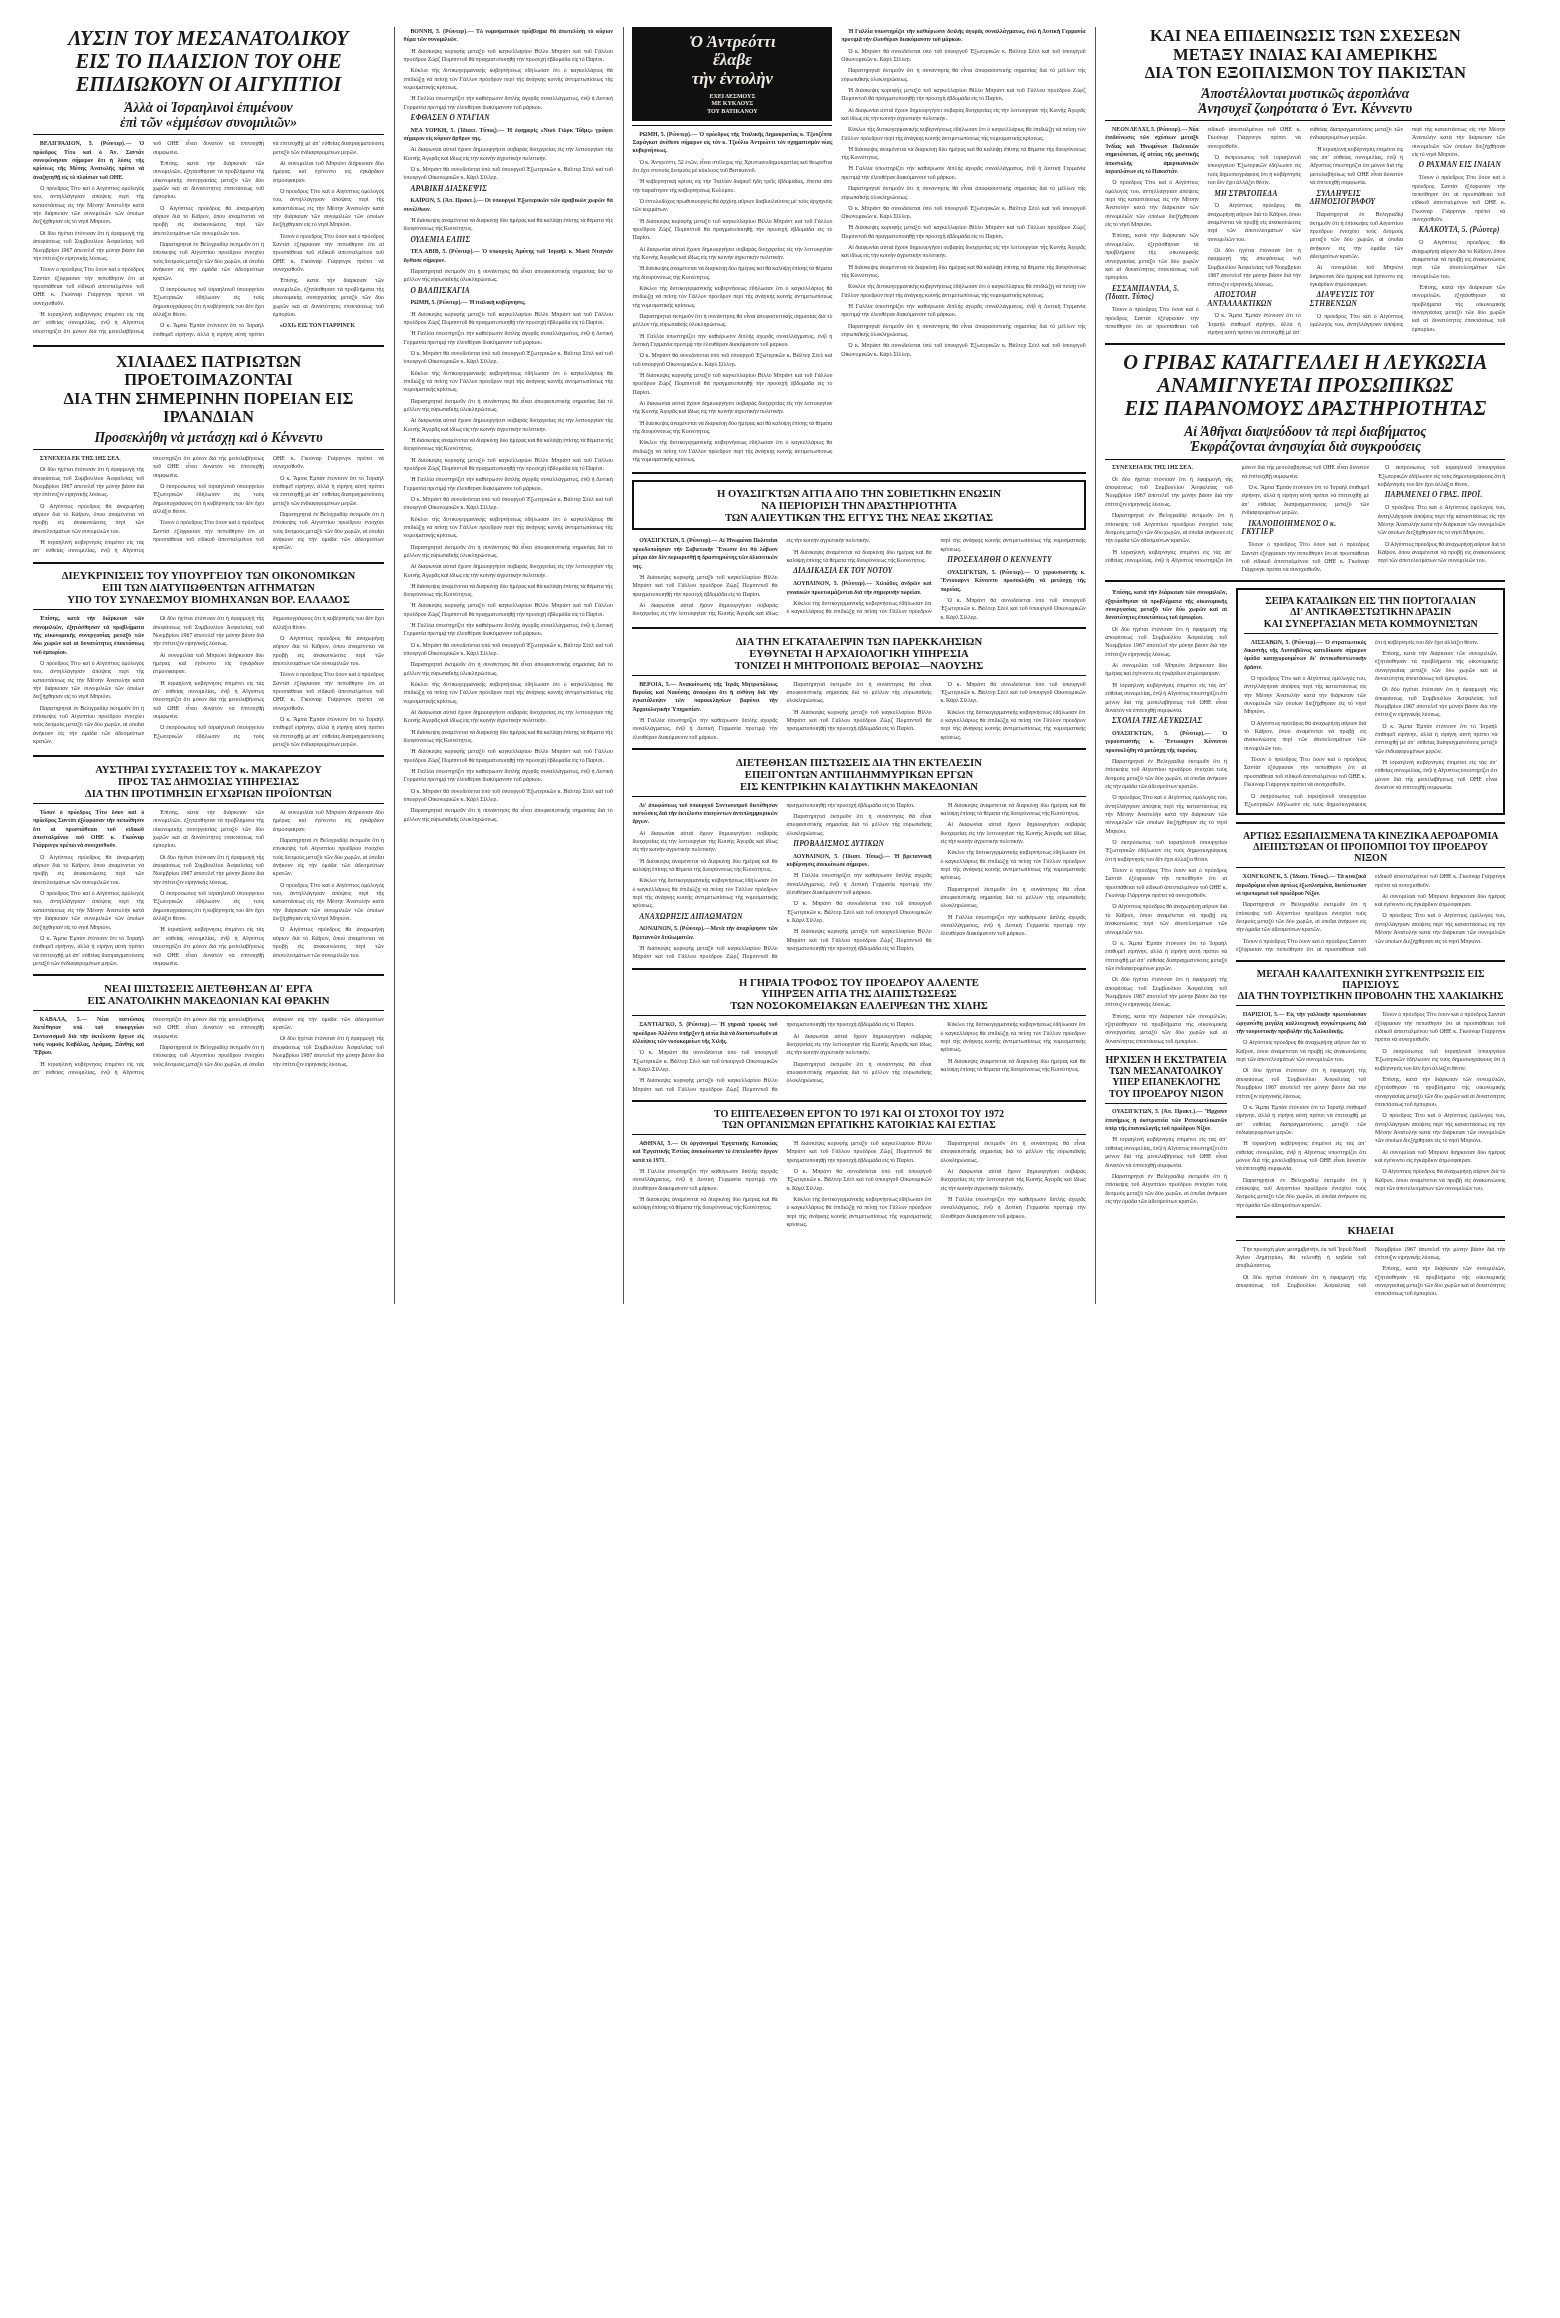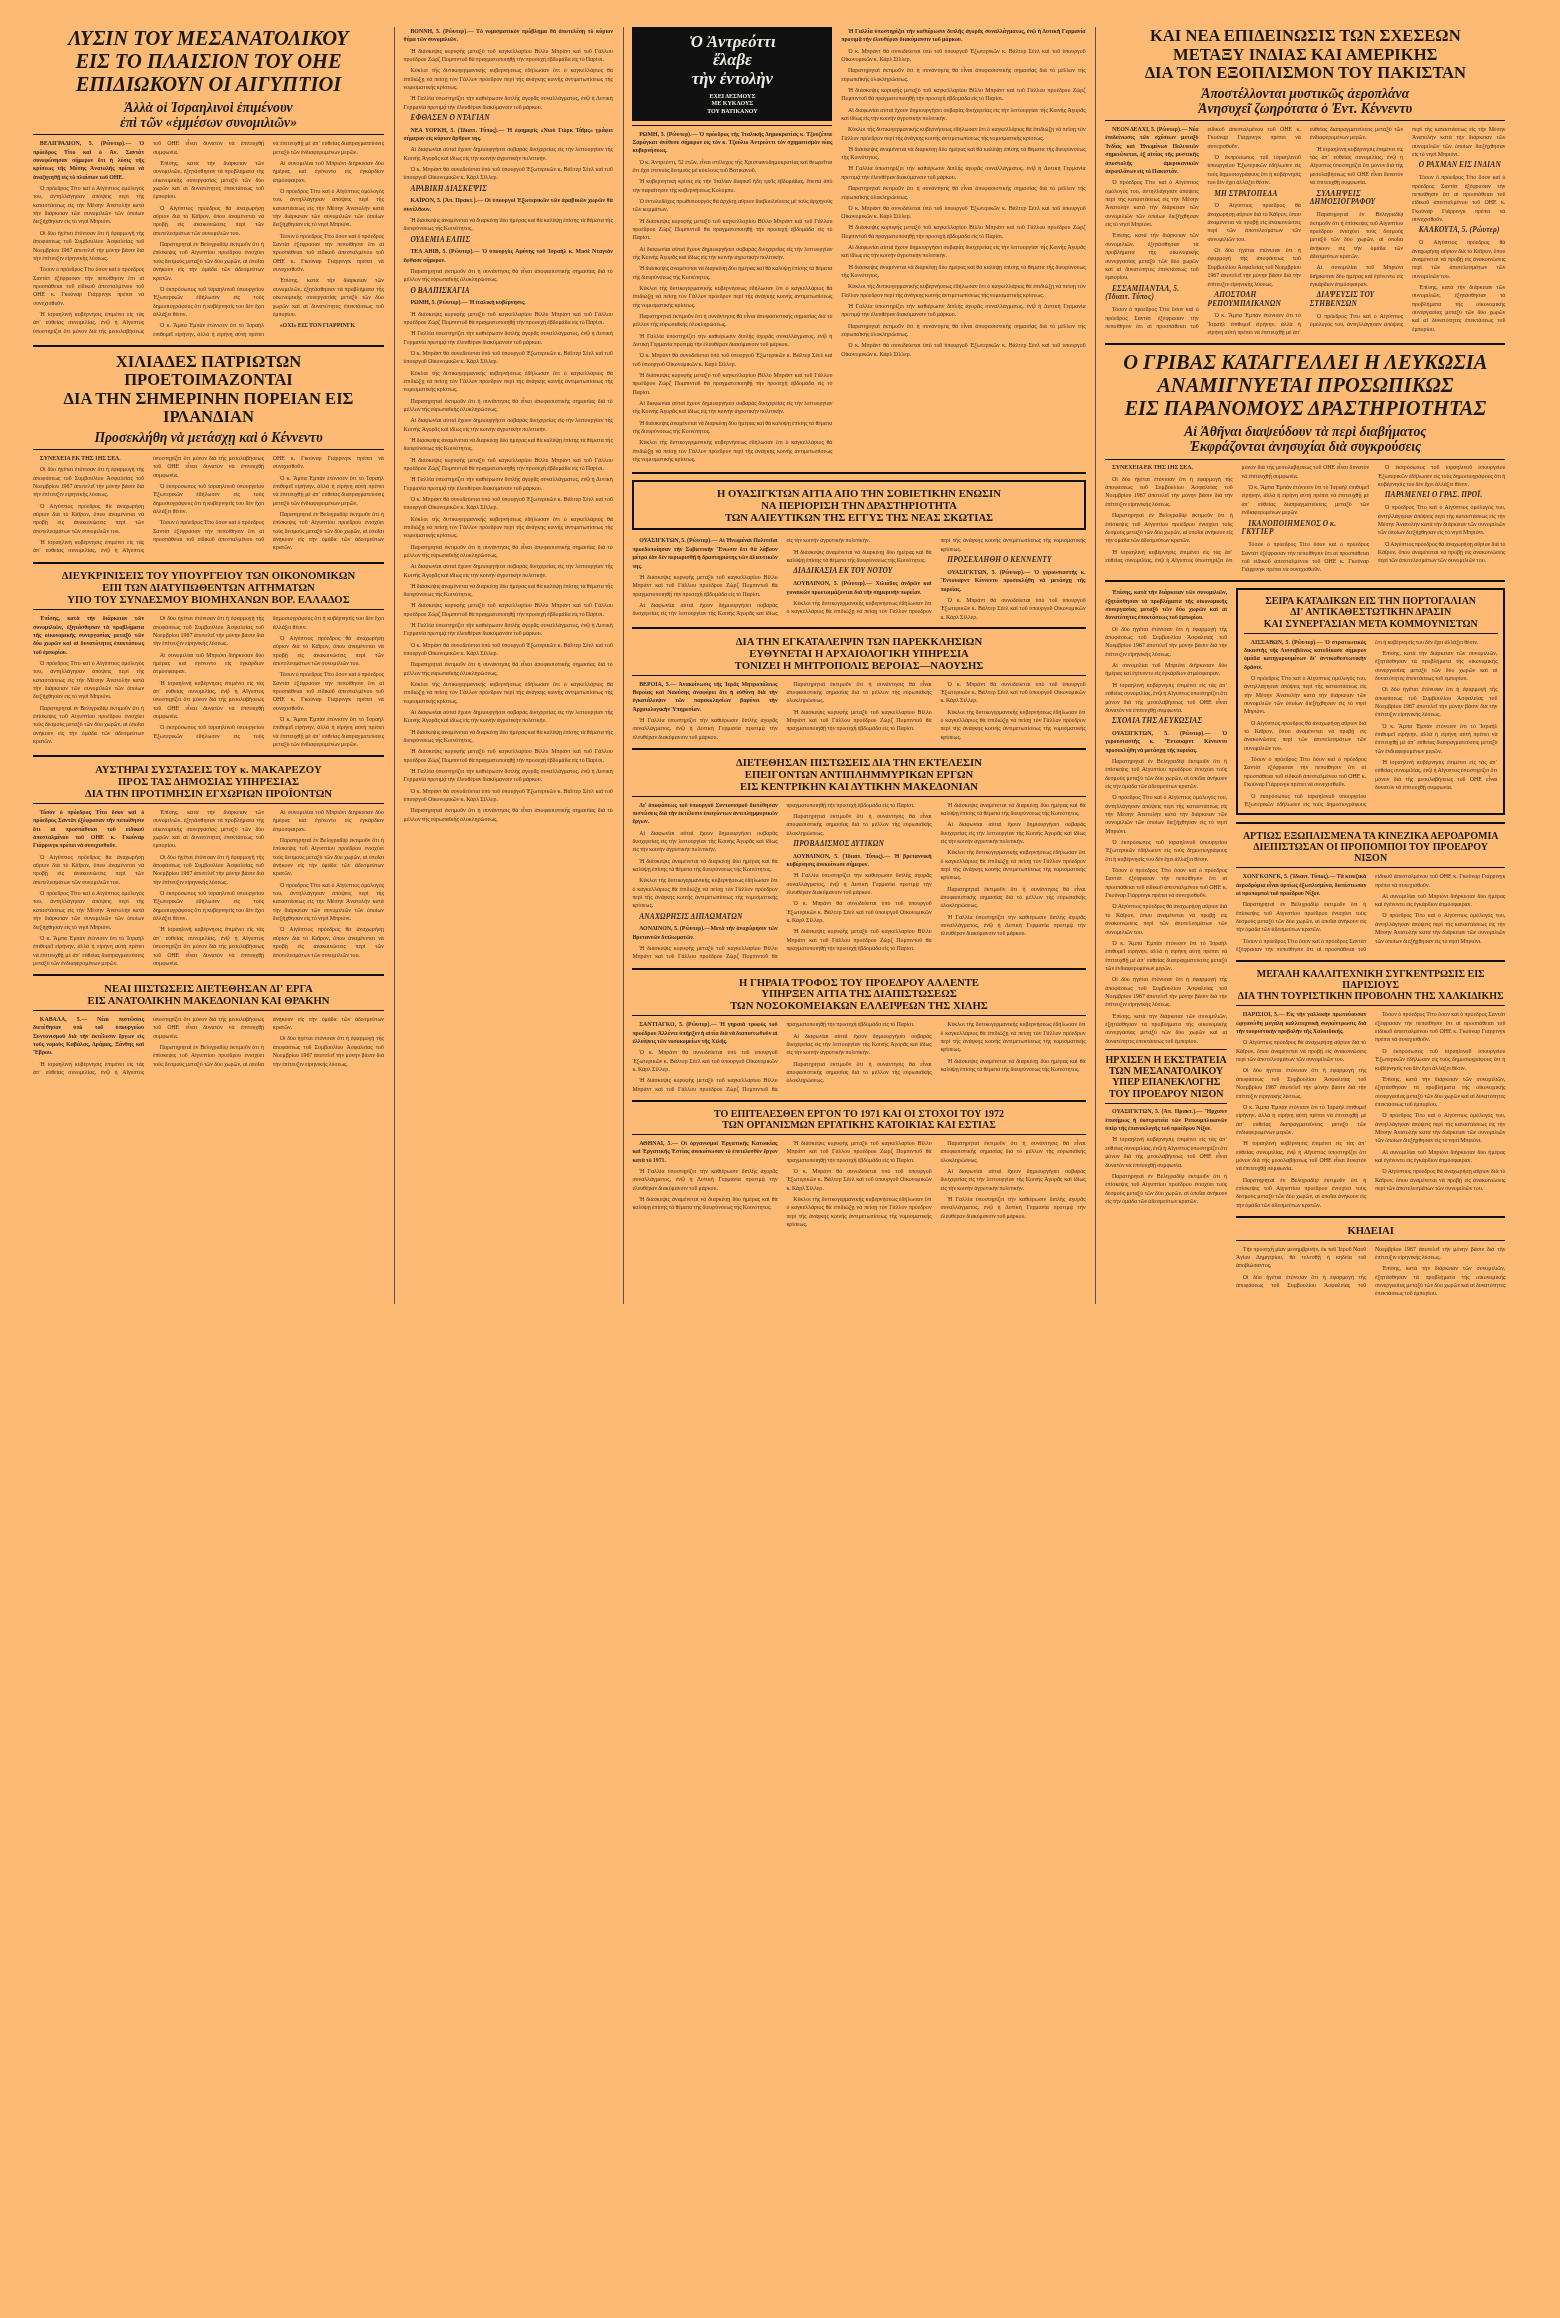--- a/index.html
+++ b/index.html
@@ -7,21 +7,21 @@
   body {
     width:1560px; height:2318px;
     background:#efece4;
     font-family:"Liberation Serif", serif;
     color:#1a1a1a;
     overflow:hidden;
   }
   .page {
     position:relative;
     width:1560px; height:2318px;
-    background:#fdba74;
+    background:#ffffff;
     padding:27px 33px 19.5px 33px;
   }
   
   .hl { font-weight:bold; text-align:center; line-height:1.12; }
   .rule { border-top:2px solid #111; margin:5.9px 0; }
   .thin { border-top:1px solid #111; margin:3.9px 0; }
   .body-txt {
     font-size:5.9px; line-height:1.42; text-align:justify;
     color:#2a2a2a; hyphens:auto; word-spacing:-0.3px;
   }
@@ -398,21 +398,21 @@
         <div class="body-txt cols4">
           <p class="lead">ΝΕΟΝ ΔΕΛΧΙ, 5. (Ρώυτερ).— Νέα ἐπιδείνωσις τῶν σχέσεων μεταξὺ Ἰνδίας καὶ Ἡνωμένων Πολιτειῶν σημειώνεται, ἐξ αἰτίας τῆς μυστικῆς ἀποστολῆς ἀμερικανικῶν ἀεροπλάνων εἰς τὸ Πακιστάν.</p>
           <p>Ὁ πρόεδρος Τίτο καὶ ὁ Αἰγύπτιος ὁμόλογός του, ἀντηλλάγησαν ἀπόψεις περὶ τῆς καταστάσεως εἰς τὴν Μέσην Ἀνατολὴν κατὰ τὴν διάρκειαν τῶν συνομιλιῶν τῶν ὁποίων διεξήχθησαν εἰς τὸ νησὶ Μπριόνι.</p>
           <p>Ἐπίσης, κατὰ τὴν διάρκειαν τῶν συνομιλιῶν, ἐξητάσθησαν τὰ προβλήματα τῆς οἰκονομικῆς συνεργασίας μεταξὺ τῶν δύο χωρῶν καὶ αἱ δυνατότητες ἐπεκτάσεως τοῦ ἐμπορίου.</p>
           <p class="subhead">ΕΣΣΑΜΠΑΝΤΑΛ, 5. (Ἰδιαιτ. Τύπος)</p>
           <p>Τόσον ὁ πρόεδρος Τίτο ὅσον καὶ ὁ πρόεδρος Σαντὰτ ἐξέφρασαν τὴν πεποίθησιν ὅτι αἱ προσπάθειαι τοῦ εἰδικοῦ ἀπεσταλμένου τοῦ ΟΗΕ κ. Γκούναρ Γιάρρινγκ πρέπει νὰ συνεχισθοῦν.</p>
           <p>Ὁ ἐκπρόσωπος τοῦ ἰσραηλινοῦ ὑπουργείου Ἐξωτερικῶν ἐδήλωσεν εἰς τοὺς δημοσιογράφους ὅτι ἡ κυβέρνησίς του δὲν ἔχει ἀλλάξει θέσιν.</p>
           <p class="subhead">ΜΗ ΣΤΡΑΤΟΠΕΔΑ</p>
           <p>Ὁ Αἰγύπτιος πρόεδρος θὰ ἀναχωρήσῃ αὔριον διὰ τὸ Κάϊρον, ὅπου ἀναμένεται νὰ προβῇ εἰς ἀνακοινώσεις περὶ τῶν ἀποτελεσμάτων τῶν συνομιλιῶν του.</p>
           <p>Οἱ δύο ἡγέται ἐτόνισαν ὅτι ἡ ἐφαρμογὴ τῆς ἀποφάσεως τοῦ Συμβουλίου Ἀσφαλείας τοῦ Νοεμβρίου 1967 ἀποτελεῖ τὴν μόνην βάσιν διὰ τὴν ἐπίτευξιν εἰρηνικῆς λύσεως.</p>
-          <p class="subhead">ΑΠΟΣΤΟΛΗ ΡΕΠΟΥΜΠΛΙΚΑΝΩΝ</p>
+          <p class="subhead">ΑΠΟΣΤΟΛΗ ΑΝΤΑΛΛΑΚΤΙΚΩΝ</p>
           <p>Ὁ κ. Ἄμπα Ἐμπὰν ἐτόνισεν ὅτι τὸ Ἰσραὴλ ἐπιθυμεῖ εἰρήνην, ἀλλὰ ἡ εἰρήνη αὐτὴ πρέπει νὰ ἐπιτευχθῇ μὲ ἀπ᾽ εὐθείας διαπραγματεύσεις μεταξὺ τῶν ἐνδιαφερομένων μερῶν.</p>
           <p>Ἡ ἰσραηλινὴ κυβέρνησις ἐπιμένει εἰς τὰς ἀπ᾽ εὐθείας συνομιλίας, ἐνῷ ἡ Αἴγυπτος ὑποστηρίζει ὅτι μόνον διὰ τῆς μεσολαβήσεως τοῦ ΟΗΕ εἶναι δυνατὸν νὰ ἐπιτευχθῇ συμφωνία.</p>
           <p class="subhead">ΣΥΛΛΗΨΕΙΣ ΔΗΜΟΣΙΟΓΡΑΦΟΥ</p>
           <p>Παρατηρηταὶ ἐν Βελιγραδίῳ ἐκτιμοῦν ὅτι ἡ ἐπίσκεψις τοῦ Αἰγυπτίου προέδρου ἐνισχύει τοὺς δεσμοὺς μεταξὺ τῶν δύο χωρῶν, αἱ ὁποῖαι ἀνήκουν εἰς τὴν ὁμάδα τῶν ἀδεσμεύτων κρατῶν.</p>
           <p>Αἱ συνομιλίαι τοῦ Μπριόνι διήρκεσαν δύο ἡμέρας καὶ ἐγένοντο εἰς ἐγκάρδιον ἀτμόσφαιραν.</p>
           <p class="subhead">ΔΙΑΨΕΥΣΙΣ ΤΟΥ ΣΤΗΒΕΝΣΩΝ</p>
           <p>Ὁ πρόεδρος Τίτο καὶ ὁ Αἰγύπτιος ὁμόλογός του, ἀντηλλάγησαν ἀπόψεις περὶ τῆς καταστάσεως εἰς τὴν Μέσην Ἀνατολὴν κατὰ τὴν διάρκειαν τῶν συνομιλιῶν τῶν ὁποίων διεξήχθησαν εἰς τὸ νησὶ Μπριόνι.</p>
           <p class="subhead">Ο ΡΑΧΜΑΝ ΕΙΣ ΙΝΔΙΑΝ</p>
           <p>Τόσον ὁ πρόεδρος Τίτο ὅσον καὶ ὁ πρόεδρος Σαντὰτ ἐξέφρασαν τὴν πεποίθησιν ὅτι αἱ προσπάθειαι τοῦ εἰδικοῦ ἀπεσταλμένου τοῦ ΟΗΕ κ. Γκούναρ Γιάρρινγκ πρέπει νὰ συνεχισθοῦν.</p>
           <p class="subhead">ΚΑΛΚΟΥΤΑ, 5. (Ρώυτερ)</p>

